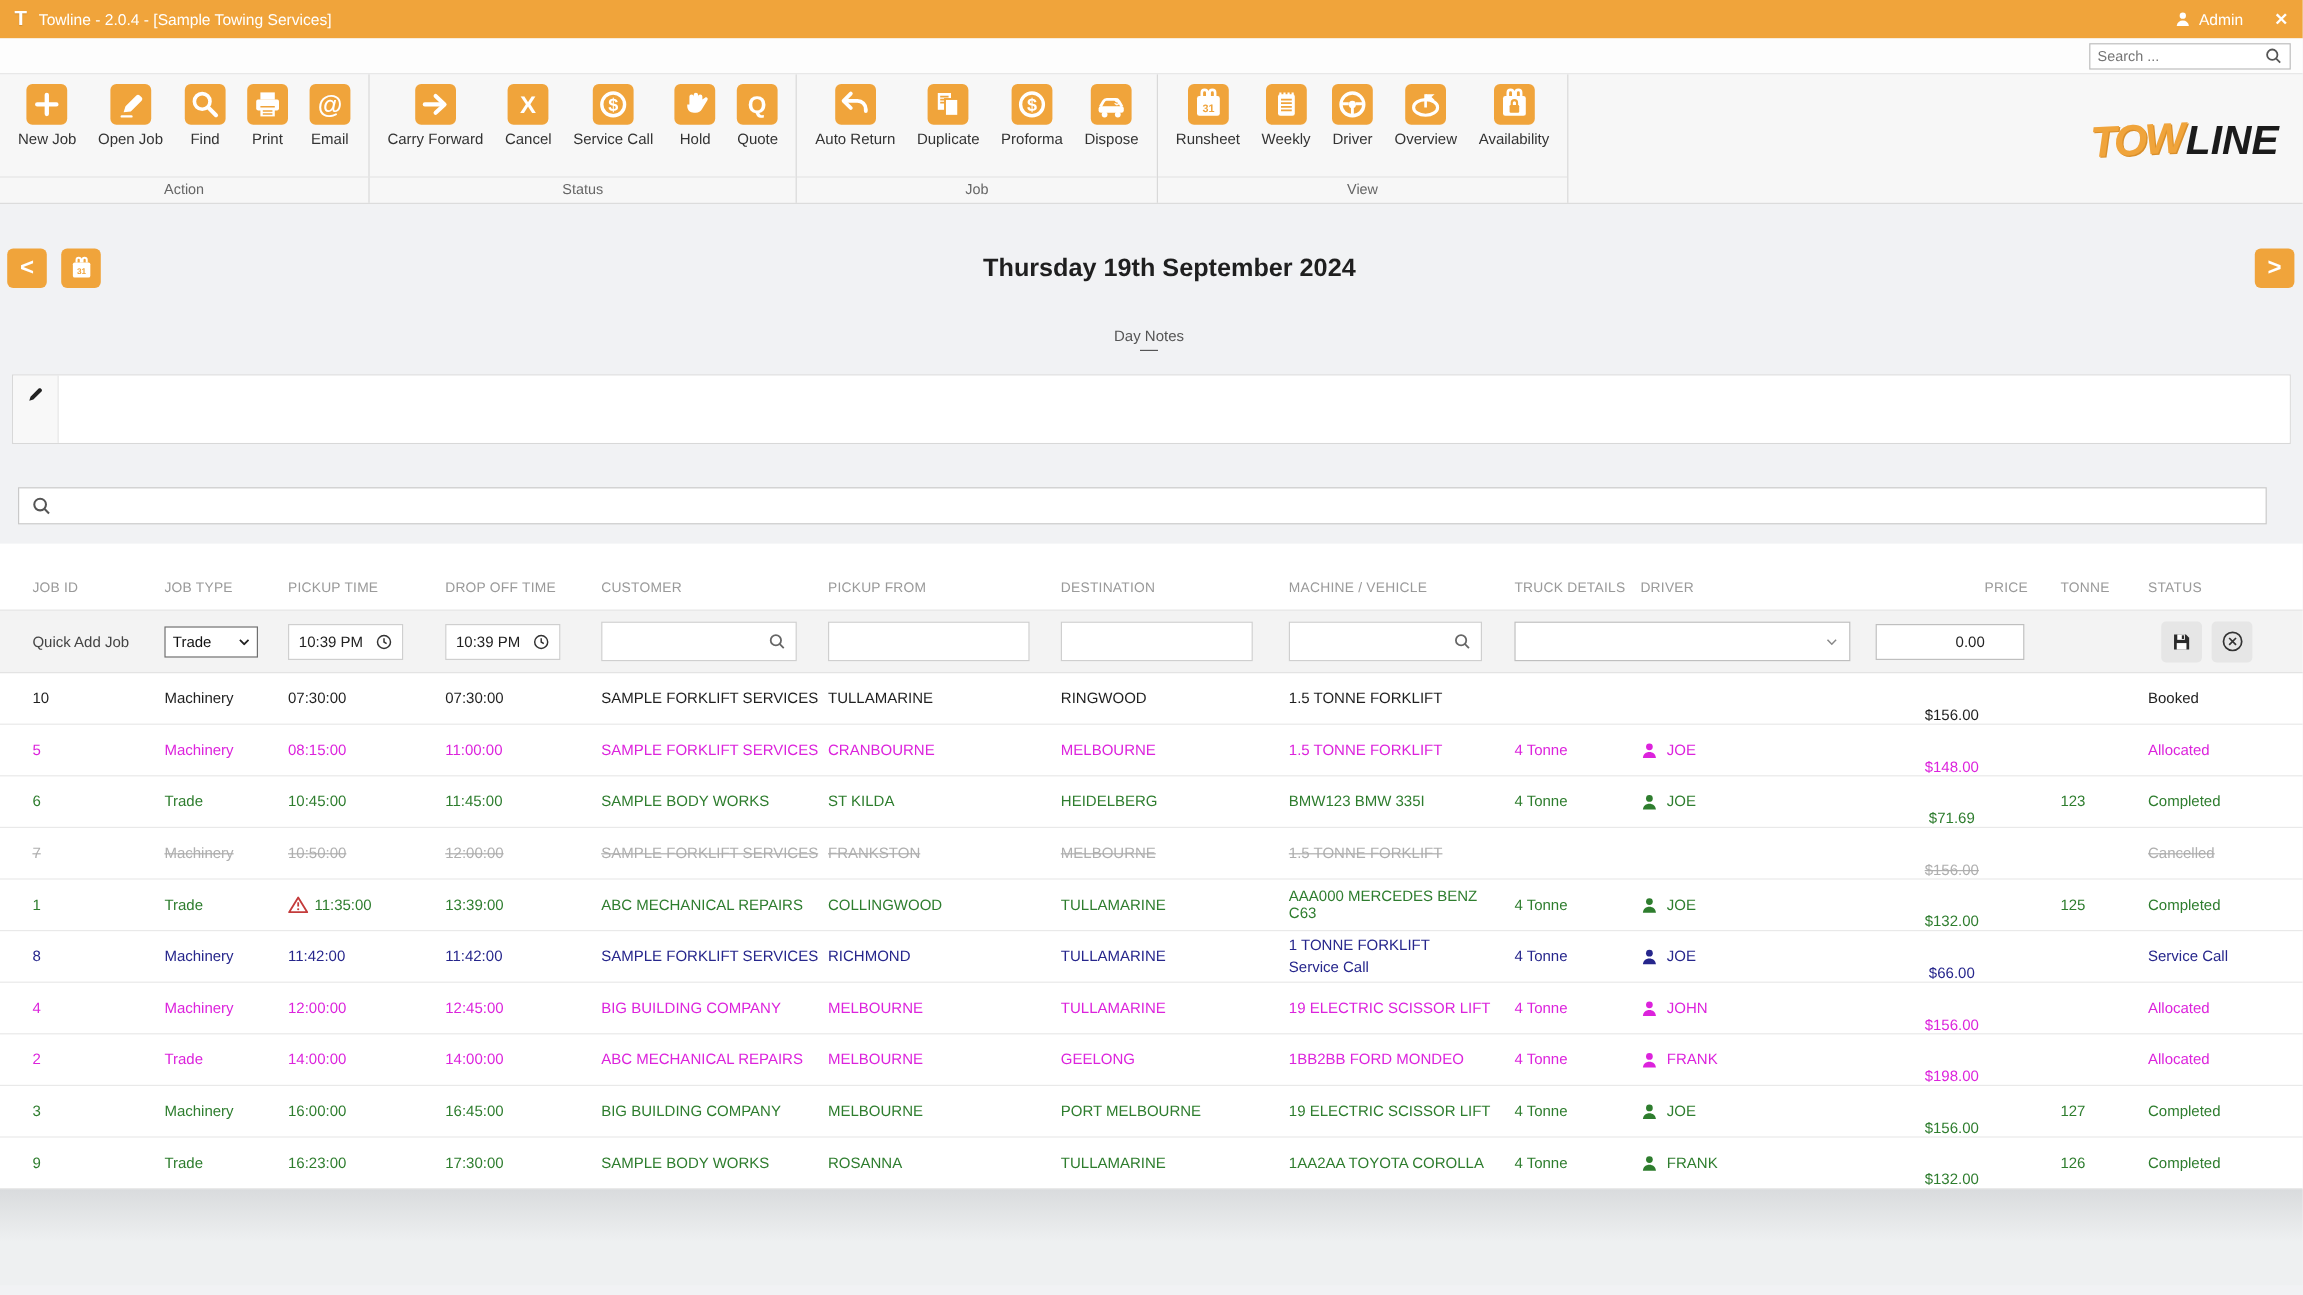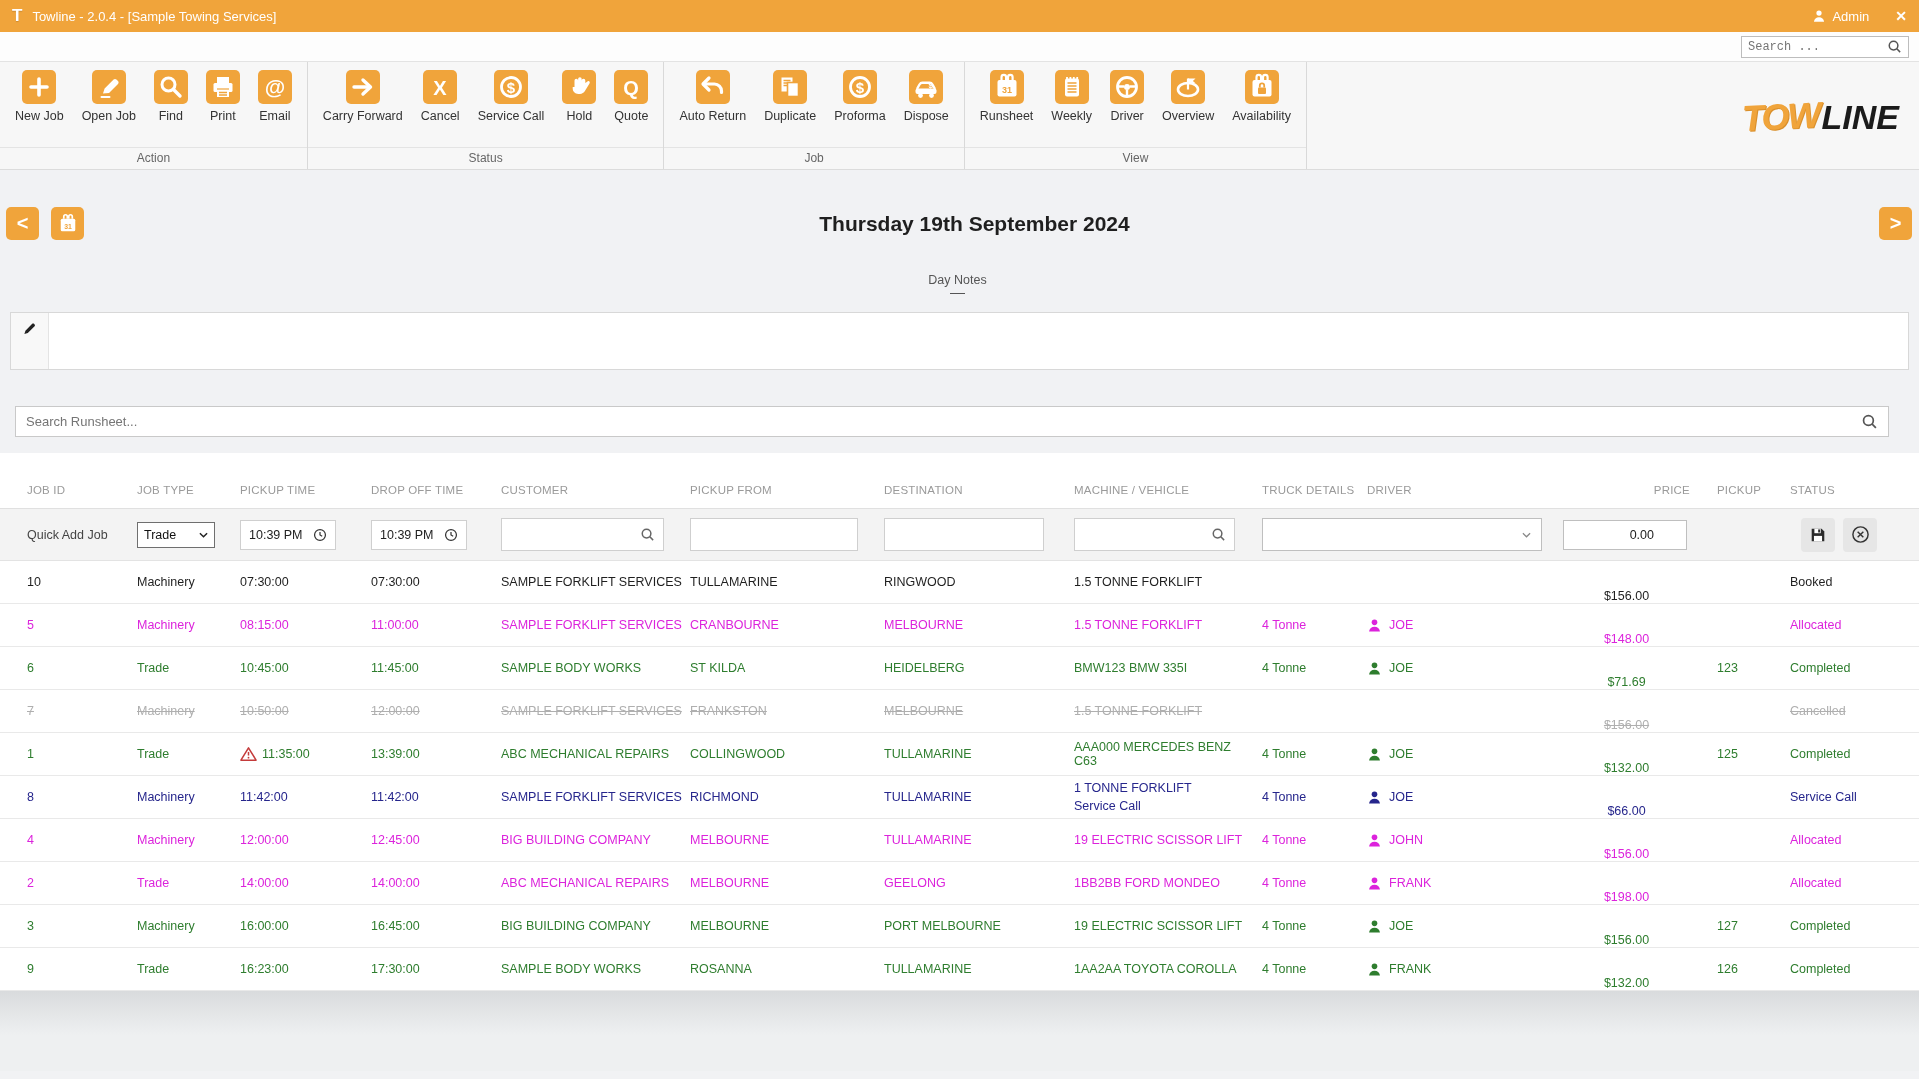--- a/index.html
+++ b/index.html
@@ -11,21 +11,21 @@
   .titlebar .apptitle { font-size:13px; }
   .titlebar .spacer { flex:1; }
   .titlebar .user { display:flex; align-items:center; gap:6px; font-size:13px; margin-right:26px; }
   .titlebar .closex { font-size:14px; font-weight:bold; cursor:default; }
 
   
   .menubar { height:30px; background:#fdfdfd; border-bottom:1px solid #e3e3e3; display:flex; align-items:center; padding:0 10px 0 16px; }
   .menubar .tab { font-size:12.5px; color:#333; padding:5px 14px; margin-right:9px; cursor:default; }
   .menubar .tab.active { background:#f0f0f0; border:1px solid #cfcfcf; }
   .menu-search { margin-left:auto; width:168px; height:22px; border:1px solid #bdbdbd; background:#fff; display:flex; align-items:center; padding:0 6px; }
-  .menu-search input { border:none; outline:none; flex:1; font-size:12px; color:#ec4899; font-family:Liberation Mono, monospace; min-width:0; }
+  .menu-search input { border:none; outline:none; flex:1; font-size:12px; color:#ec4899; font-family:Liberation Sans, sans-serif; min-width:0; }
   .menu-search svg { flex:none; }
 
   
   .ribbon { height:108px; background:#f7f7f7; border-bottom:1px solid #dcdcdc; position:relative; display:flex; }
   .rgroup { display:flex; flex-direction:column; border-right:1px solid #d9d9d9; }
   .rbuttons { display:flex; flex:1; align-items:flex-start; padding:8px 6px 0 6px; }
   .rbtn { display:flex; flex-direction:column; align-items:center; padding:0 9px; cursor:default; }
   .rbtn .ricon { width:34px; height:34px; border-radius:5px; background:#F0A43B; display:flex; align-items:center; justify-content:center; margin-bottom:5px; }
   .rbtn .rlabel { font-size:12.5px; color:#333; white-space:nowrap; }
   .rgroup .gname { height:22px; border-top:1px solid #e4e4e4; text-align:center; font-size:12px; color:#666; line-height:20px; }
@@ -340,41 +340,40 @@
 <div class="daynotes-box">
   <div class="pen-cell">
     <svg viewBox="0 0 20 20" width="17" height="17">
         <path d="M4 16.5l1.2-4 8-8c.6-.6 1.5-.6 2.1 0l.7.7c.6.6.6 1.5 0 2.1l-8 8-4 1.2z" fill="#222"></path>
       </svg>
   </div>
   <textarea class="note-area" style=""></textarea>
 </div>
 
 <div class="rs-search">
-  <input placeholder="Search Runsheet..." style="">
   <svg viewBox="0 0 16 16" width="17" height="17" fill="none" stroke="#555" stroke-width="1.6">
       <circle cx="7" cy="7" r="4.6"></circle>
       <path d="M10.5 10.5L14 14"></path>
     </svg>
 </div>
 
 <div class="tablewrap">
   <div class="trow thead" id="table-head">
       <div class="hcell ">JOB ID</div>
       <div class="hcell ">JOB TYPE</div>
       <div class="hcell ">PICKUP TIME</div>
       <div class="hcell ">DROP OFF TIME</div>
       <div class="hcell ">CUSTOMER</div>
       <div class="hcell ">PICKUP FROM</div>
       <div class="hcell ">DESTINATION</div>
       <div class="hcell ">MACHINE / VEHICLE</div>
       <div class="hcell ">TRUCK DETAILS</div>
       <div class="hcell ">DRIVER</div>
       <div class="hcell hc-price">PRICE</div>
-      <div class="hcell hc-docket">PICKUP</div>
+      <div class="hcell hc-docket">TONNE</div>
       <div class="hcell hc-status">STATUS</div>
     </div>
 
   <div class="trow quickadd">
     <div class="qa-label">Quick Add Job</div>
     <div class="qa-select">
       <span>Trade</span>
       <svg viewBox="0 0 10 6" width="9" height="6" fill="none" stroke="#222" stroke-width="1.6">
           <path d="M1 1l4 4 4-4"></path>
         </svg>

